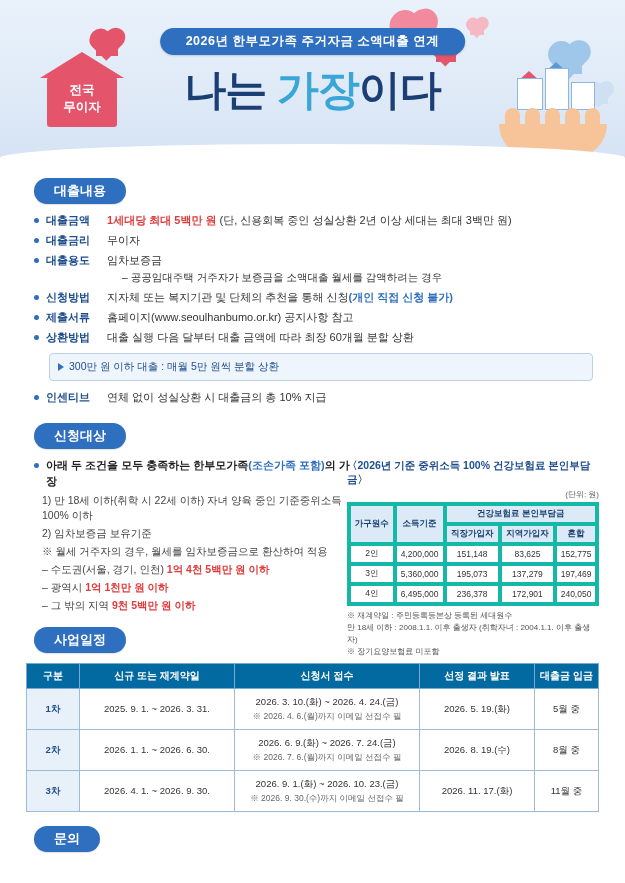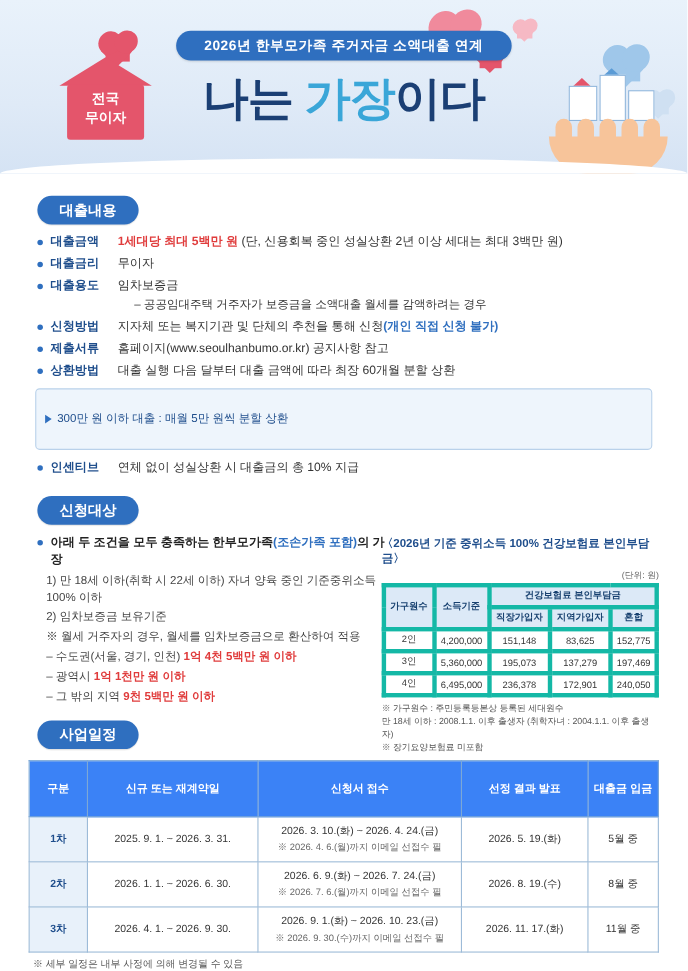--- a/index.html
+++ b/index.html
@@ -34,21 +34,21 @@
   .hero .maintitle{
     position:absolute;left:50%;transform:translateX(-50%);
     top:62px;
     font-size:42px;font-weight:bold;
     white-space:nowrap;
     letter-spacing:-1px;
     color:#1b3f74;
   }
   .hero .maintitle .hl{color:#3aa6d8;}
   .hero .housebadge{
-    position:absolute;left:54px;top:52px;
+    position:absolute;left:40px;top:52px;
     width:84px;height:76px;
   }
   .hero .housebadge .roof{
     position:absolute;left:50%;top:0;transform:translateX(-50%);
     width:0;height:0;border-left:42px solid transparent;border-right:42px solid transparent;
     border-bottom:26px solid #e4556b;
   }
   .hero .housebadge .body{
     position:absolute;left:7px;top:25px;width:70px;height:50px;
     background:#e4556b;border-radius:3px;
@@ -117,25 +117,25 @@
   }
   .lbl{color:#1f4e8c;font-weight:bold;display:inline-block;min-width:58px;}
   .val{color:#333;}
   .red{color:#e03c3c;font-weight:bold;}
   .blue{color:#2f6fbf;font-weight:bold;}
   .sub{font-size:10.5px;color:#555;line-height:15px;margin:2px 0 0 72px;}
   .sub2{font-size:10.5px;color:#333;line-height:15px;margin:2px 0 0 76px;}
   .plain{font-size:10.5px;color:#444;margin:3px 0 0 16px;line-height:15px;}
 
   .noteband{
-    margin:8px 6px 0 6px;
+    margin:8px 6px 0 23px;
     border:1px solid #b9d1ea;
     background:#eef5fc;
     border-radius:4px;
-    padding:20px 8px;
+    padding:6px 8px;
     font-size:10.5px;
     color:#1f4e8c;
     display:flex;gap:14px;
   }
   .noteband .itm{display:flex;align-items:center;gap:5px;}
   .tri{width:0;height:0;border-top:4px solid transparent;border-bottom:4px solid transparent;border-left:6px solid #2f6fbf;}
 
   
   .apply-wrap{position:relative;}
   .apply-left{width:330px;}
@@ -153,21 +153,21 @@
   table.ins th,table.ins td{border:4px solid #14b8a6;padding:2px 1px;}
   table.ins th{background:#dce9f7;color:#17406f;font-weight:bold;}
   table.ins td{background:#fff;color:#333;}
   .insnotes{font-size:8px;color:#555;line-height:12px;margin-top:4px;}
 
   
   table.sched{
     width:100%;border-collapse:collapse;font-size:9.5px;text-align:center;margin-top:2px;
   }
   table.sched th{
-    background:#3b82f6;color:#fff;border:1px solid #7ca8d6;padding:18px 2px;font-weight:bold;font-size:10px;
+    background:#0369a1;color:#fff;border:1px solid #7ca8d6;padding:5px 2px;font-weight:bold;font-size:10px;
   }
   table.sched td{border:1px solid #9dbbd8;padding:6px 3px;color:#333;line-height:14px;}
   table.sched td.turn{background:#e8f1fa;color:#1f4e8c;font-weight:bold;}
   table.sched .small{font-size:8.5px;color:#666;display:block;}
   .schednote{font-size:9px;color:#555;margin:4px 0 0 4px;}
 </style>
 </head>
 <body>
 
 <div class="page">
@@ -321,21 +321,21 @@
             <tr>
               <td>4인</td>
               <td>6,495,000</td>
               <td>236,378</td>
               <td>172,901</td>
               <td>240,050</td>
             </tr>
           </tbody>
         </table>
         <div class="insnotes">
-          <div>※ 가구원수 : 주민등록등본상 등록된 세대원수</div>
+          <div>※ 재계약일 : 주민등록등본상 등록된 세대원수</div>
           <div>   만 18세 이하 : 2008.1.1. 이후 출생자 (취학자녀 : 2004.1.1. 이후 출생자)</div>
           <div>※ 장기요양보험료 미포함</div>
         </div>
       </div>
     </div>
 
     
     <div class="sec-head">사업일정</div>
     <table class="sched">
       <thead>
@@ -373,21 +373,20 @@
           <td>2026. 4. 1. ~ 2026. 9. 30.</td>
           <td>
             <span>2026. 9. 1.(화) ~ 2026. 10. 23.(금)</span>
             <span class="small">※ 2026. 9. 30.(수)까지 이메일 선접수 필</span>
           </td>
           <td>2026. 11. 17.(화)</td>
           <td>11월 중</td>
         </tr>
       </tbody>
     </table>
-    <div class="schednote">※ 세부 일정은 내부 사정에 의해 변경될 수 있음</div>
 
     
     <div class="sec-head">문의</div>
     
 
     
 
   </div>
 </div>
 

